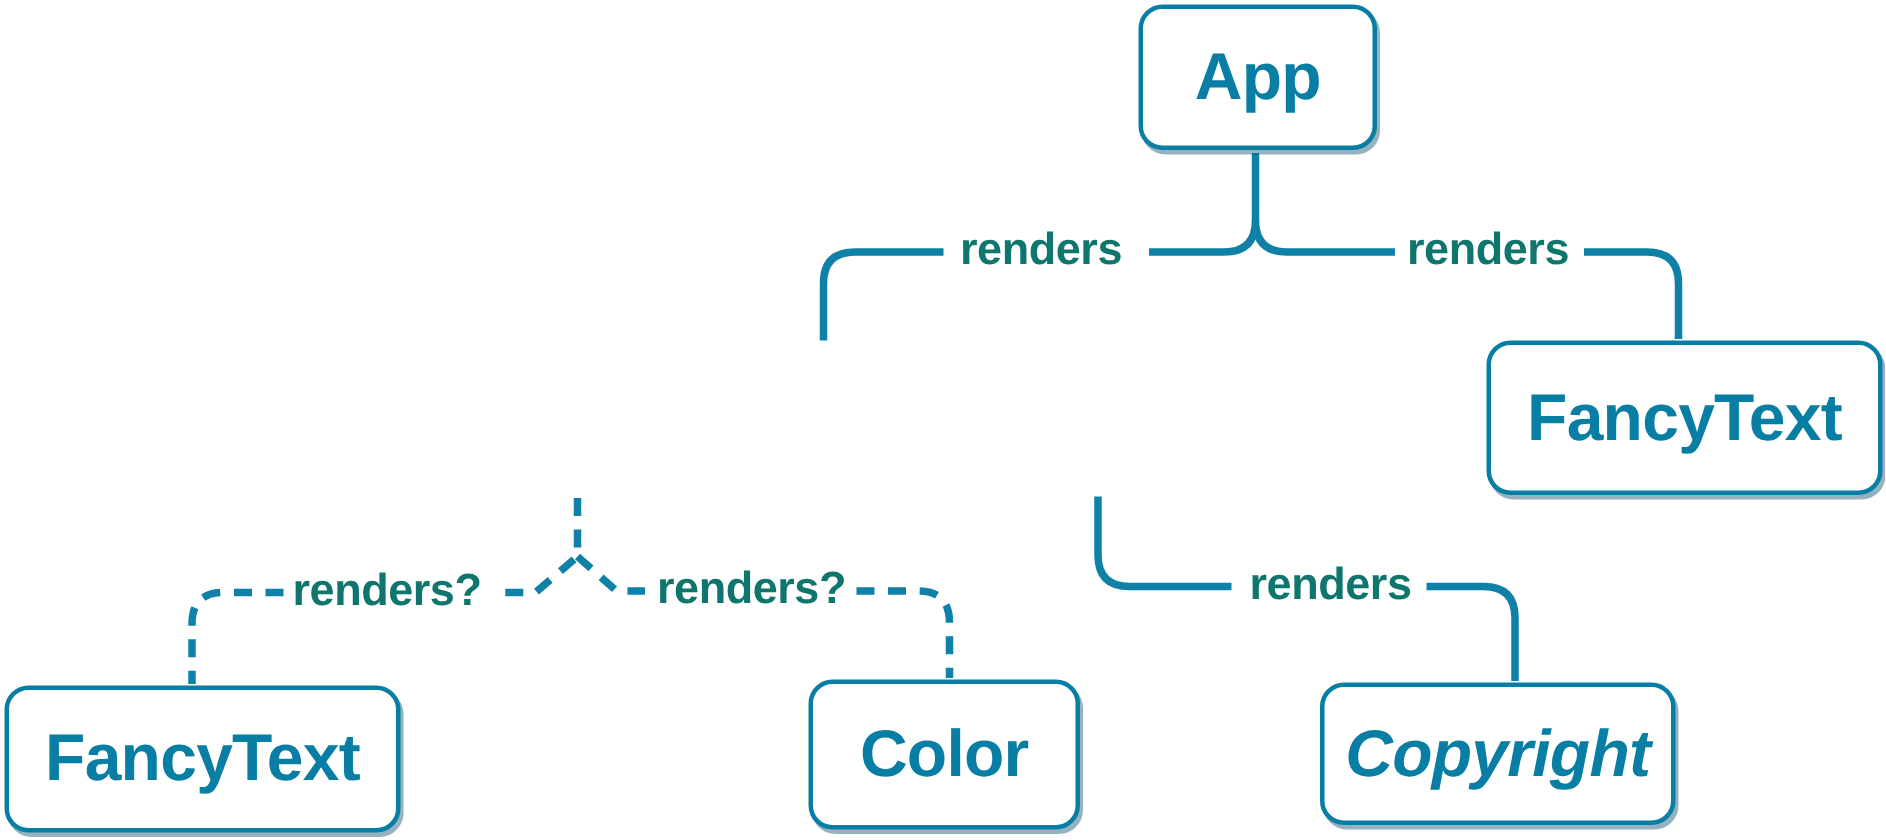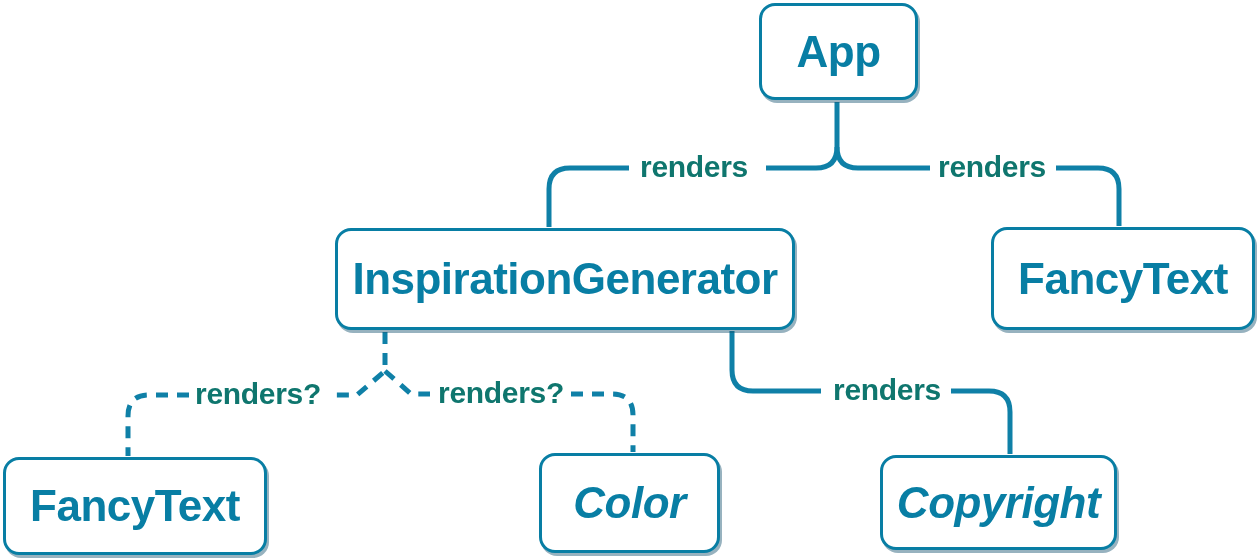--- a/index.html
+++ b/index.html
@@ -73,33 +73,30 @@
   <span class="edge-label" style="left:694px; top:167px;">renders</span>
   <span class="edge-label" style="left:992px; top:167px;">renders</span>
   <span class="edge-label" style="left:887px; top:390px;">renders</span>
   <span class="edge-label" style="left:258px; top:394px;">renders?</span>
   <span class="edge-label" style="left:501px; top:393px;">renders?</span>
 
   <div class="node" style="left:759px; top:3px; width:159px; height:97px;">
     <span>App</span>
   </div>
 
-  <div class="node" style="left:335px; top:228px; width:460px; height:102px;">
-    <span>InspirationGenerator</span>
-  </div>
 
   <div class="node" style="left:991px; top:227px; width:264px; height:103px;">
     <span>FancyText</span>
   </div>
 
   <div class="node" style="left:3px; top:457px; width:264px; height:98px;">
     <span>FancyText</span>
   </div>
 
-  <div class="node" style="left:539px; top:453px; width:181px; height:100px;font-style:italic;">
+  <div class="node" style="left:539px; top:453px; width:181px; height:100px;">
     <span>Color</span>
   </div>
 
   <div class="node" style="left:880px; top:455px; width:237px; height:95px;font-style:italic;">
     <span>Copyright</span>
   </div>
 
 </div>
 
 </body></html>

